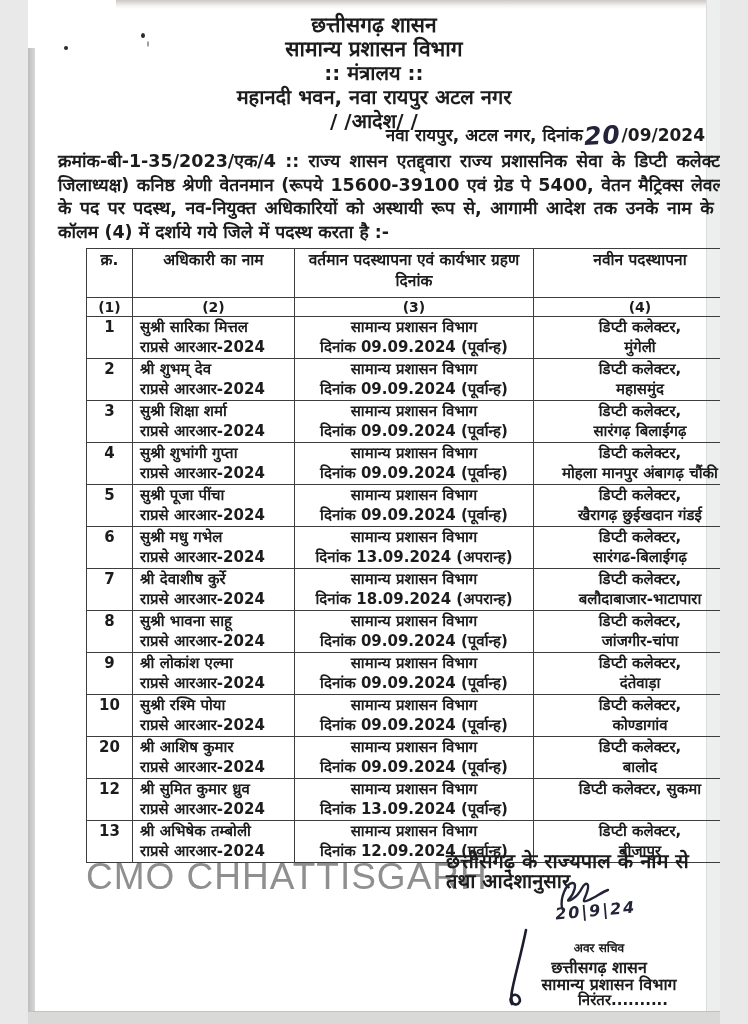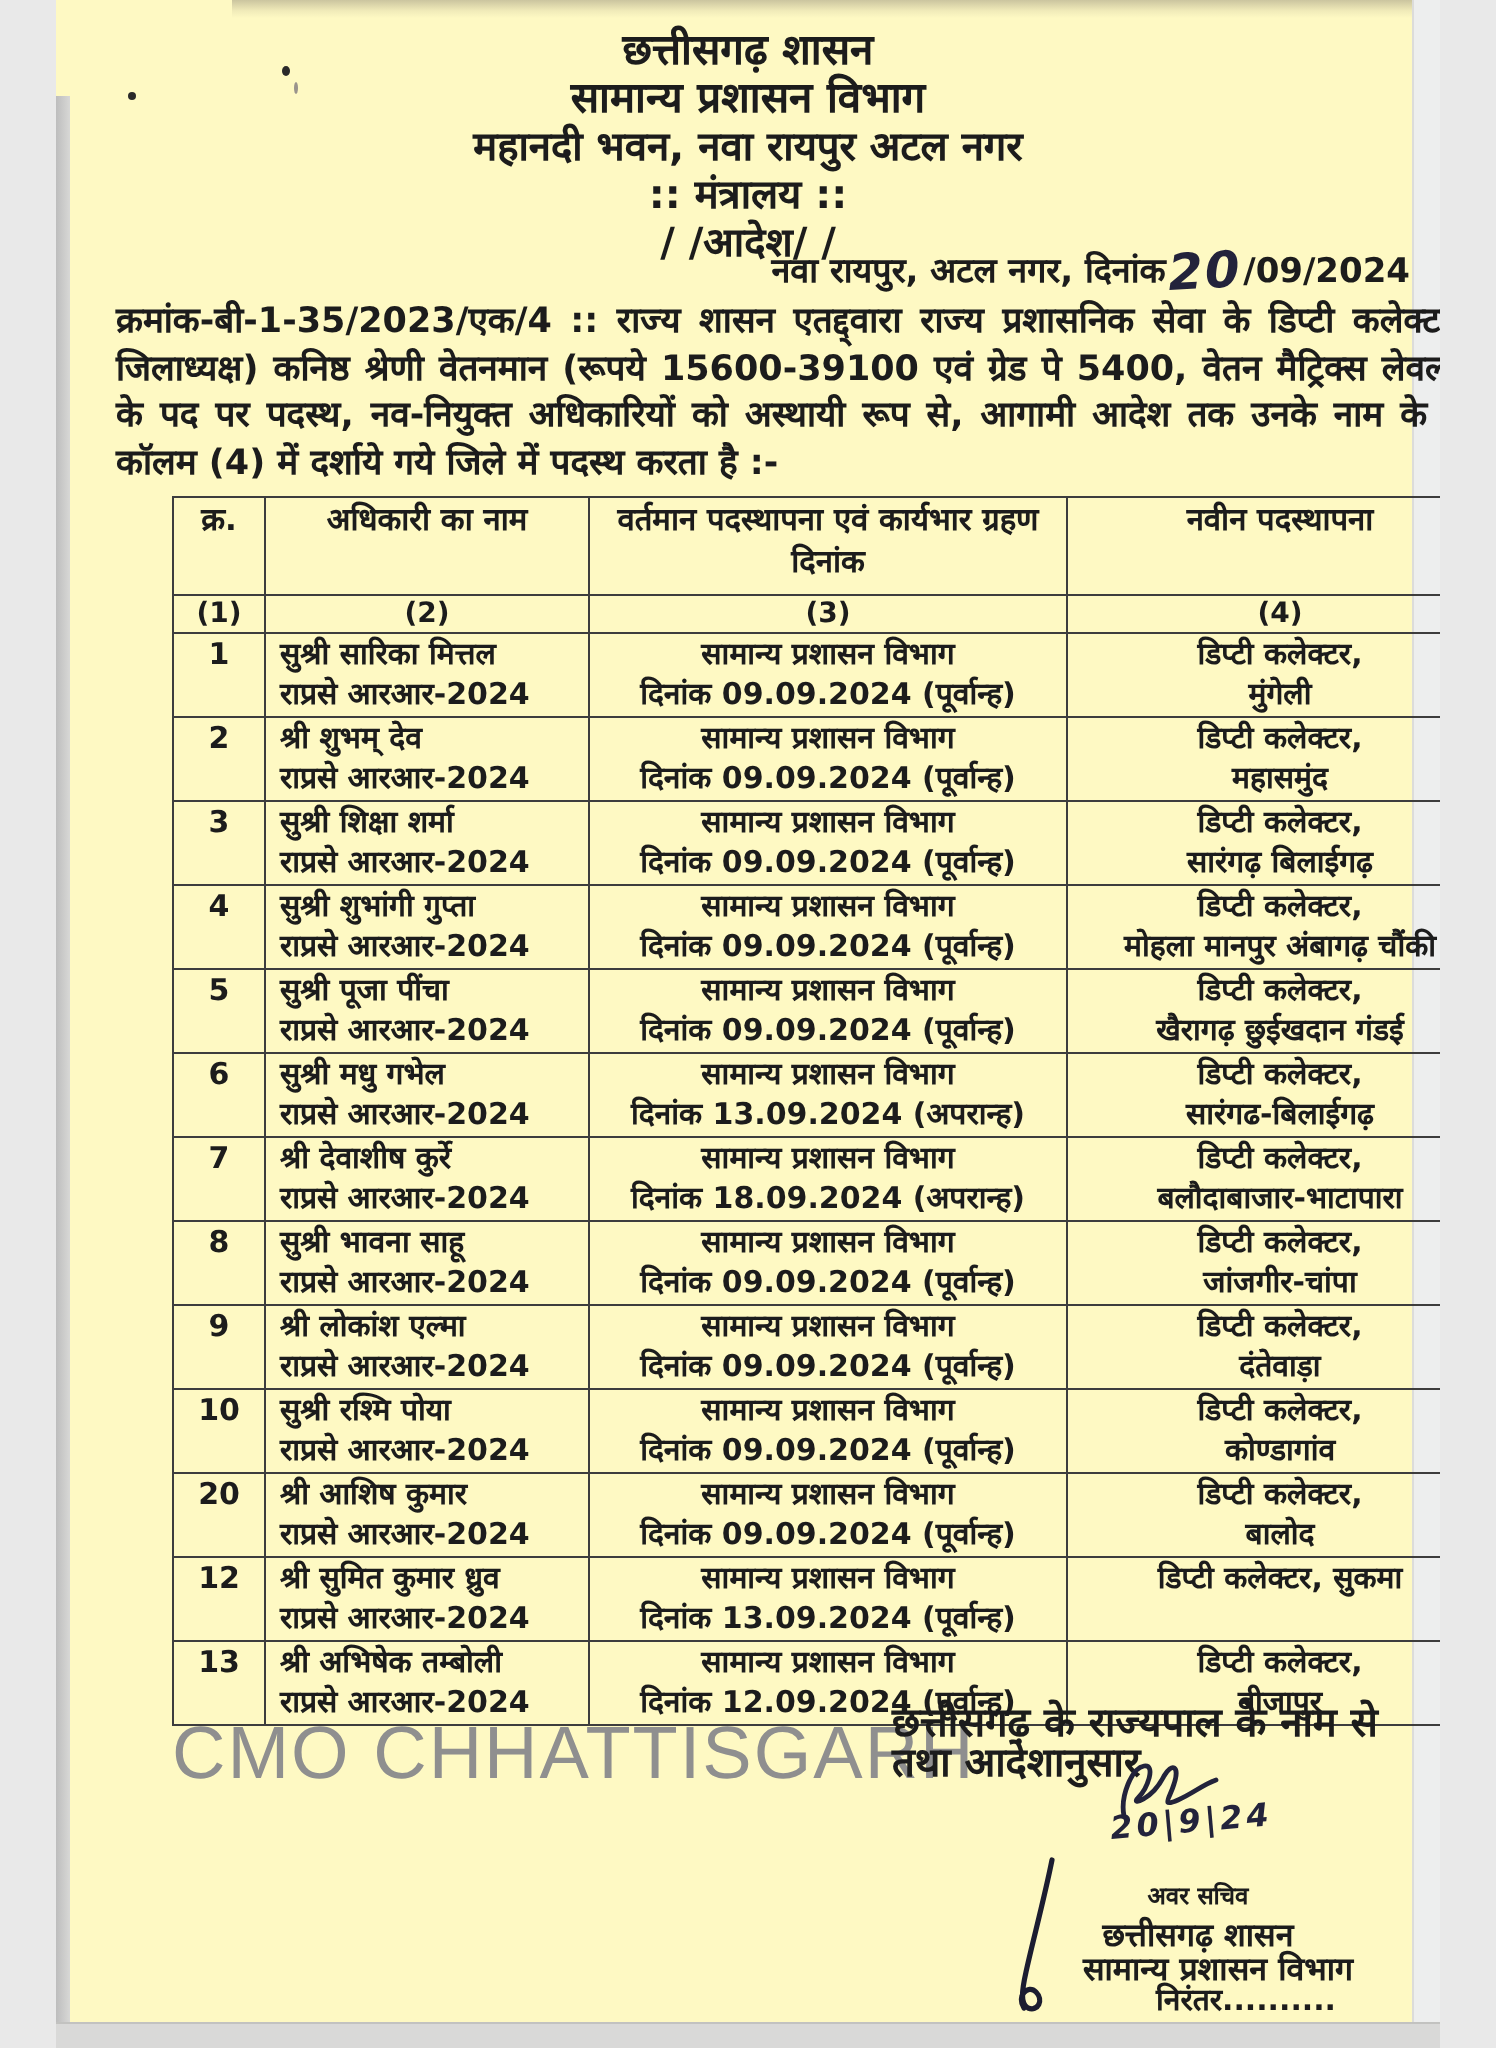--- a/index.html
+++ b/index.html
@@ -1,18 +1,18 @@
 <!DOCTYPE html>
 <html lang="hi"><head>
 <meta charset="utf-8">
 <style>
   html,body{margin:0;padding:0;background:#e9e9e9;}
   .page{
     position:relative;width:692px;height:1024px;margin:0 auto;
-    background:#fef9c3;overflow:hidden;
+    background:#ffffff;overflow:hidden;
     font-family:"DejaVu Sans",sans-serif;color:#1c1c1c;
   }
   
   .edge-top{position:absolute;top:0;left:88px;right:12px;height:9px;
     background:linear-gradient(180deg,rgba(120,112,100,.38),rgba(120,112,100,.10) 60%,rgba(120,112,100,0));}
   .edge-left{position:absolute;top:48px;left:0;width:7px;bottom:0;
     background:linear-gradient(90deg,#bdbdbd,#d8d8d6);}
   .edge-right{position:absolute;top:0;right:0;width:13px;height:100%;background:#edeeee;border-left:1px solid #dcdcda;}
   .edge-bottom{position:absolute;left:0;bottom:0;width:100%;height:12px;background:#d9d9d8;border-top:1px solid #c2c2c0;}
   .speck{position:absolute;background:#2a2a2a;border-radius:50%;}
@@ -74,22 +74,22 @@
   <div class="edge-left"></div>
   <div class="edge-right"></div>
   <div class="edge-bottom"></div>
   <div class="speck s1"></div>
   <div class="speck s2"></div>
   <div class="speck s3"></div>
 
   <div class="doc-header">
     <div class="l l-1">छत्तीसगढ़ शासन</div>
     <div class="l l-2">सामान्य प्रशासन विभाग</div>
+    <div class="l l-3">:: मंत्रालय ::</div>
     <div class="l l-4">महानदी भवन, नवा रायपुर अटल नगर</div>
-    <div class="l l-3">:: मंत्रालय ::</div>
     <div class="l l-5">/ /आदेश/ /</div>
   </div>
 
   <div class="date-line"><span>नवा रायपुर, अटल नगर,  दिनांक</span><span class="hand-day">20</span><span>/09/2024</span></div>
 
   <div class="order-para">क्रमांक-बी-1-35/2023/एक/4 :: राज्य शासन एतद्द्वारा राज्य प्रशासनिक सेवा के डिप्टी कलेक्टर (उप जिलाध्यक्ष) कनिष्ठ श्रेणी वेतनमान (रूपये 15600-39100 एवं ग्रेड पे 5400, वेतन मैट्रिक्स लेवल-12) के पद पर पदस्थ, नव-नियुक्त अधिकारियों को अस्थायी रूप से, आगामी आदेश तक उनके नाम के सम्मुख कॉलम (4) में दर्शाये गये जिले में पदस्थ करता है :-</div>
 
   <table class="order-table">
     <colgroup>
         <col class="c1">

